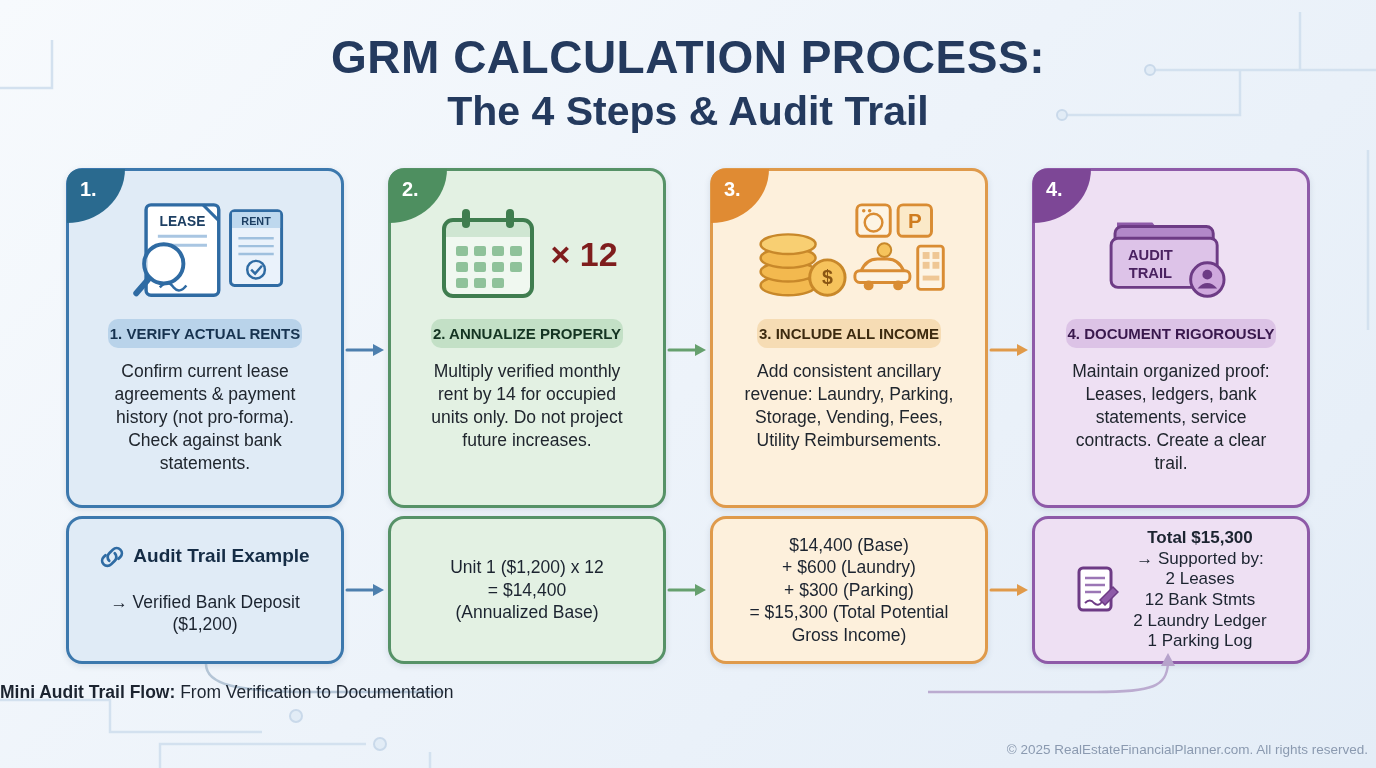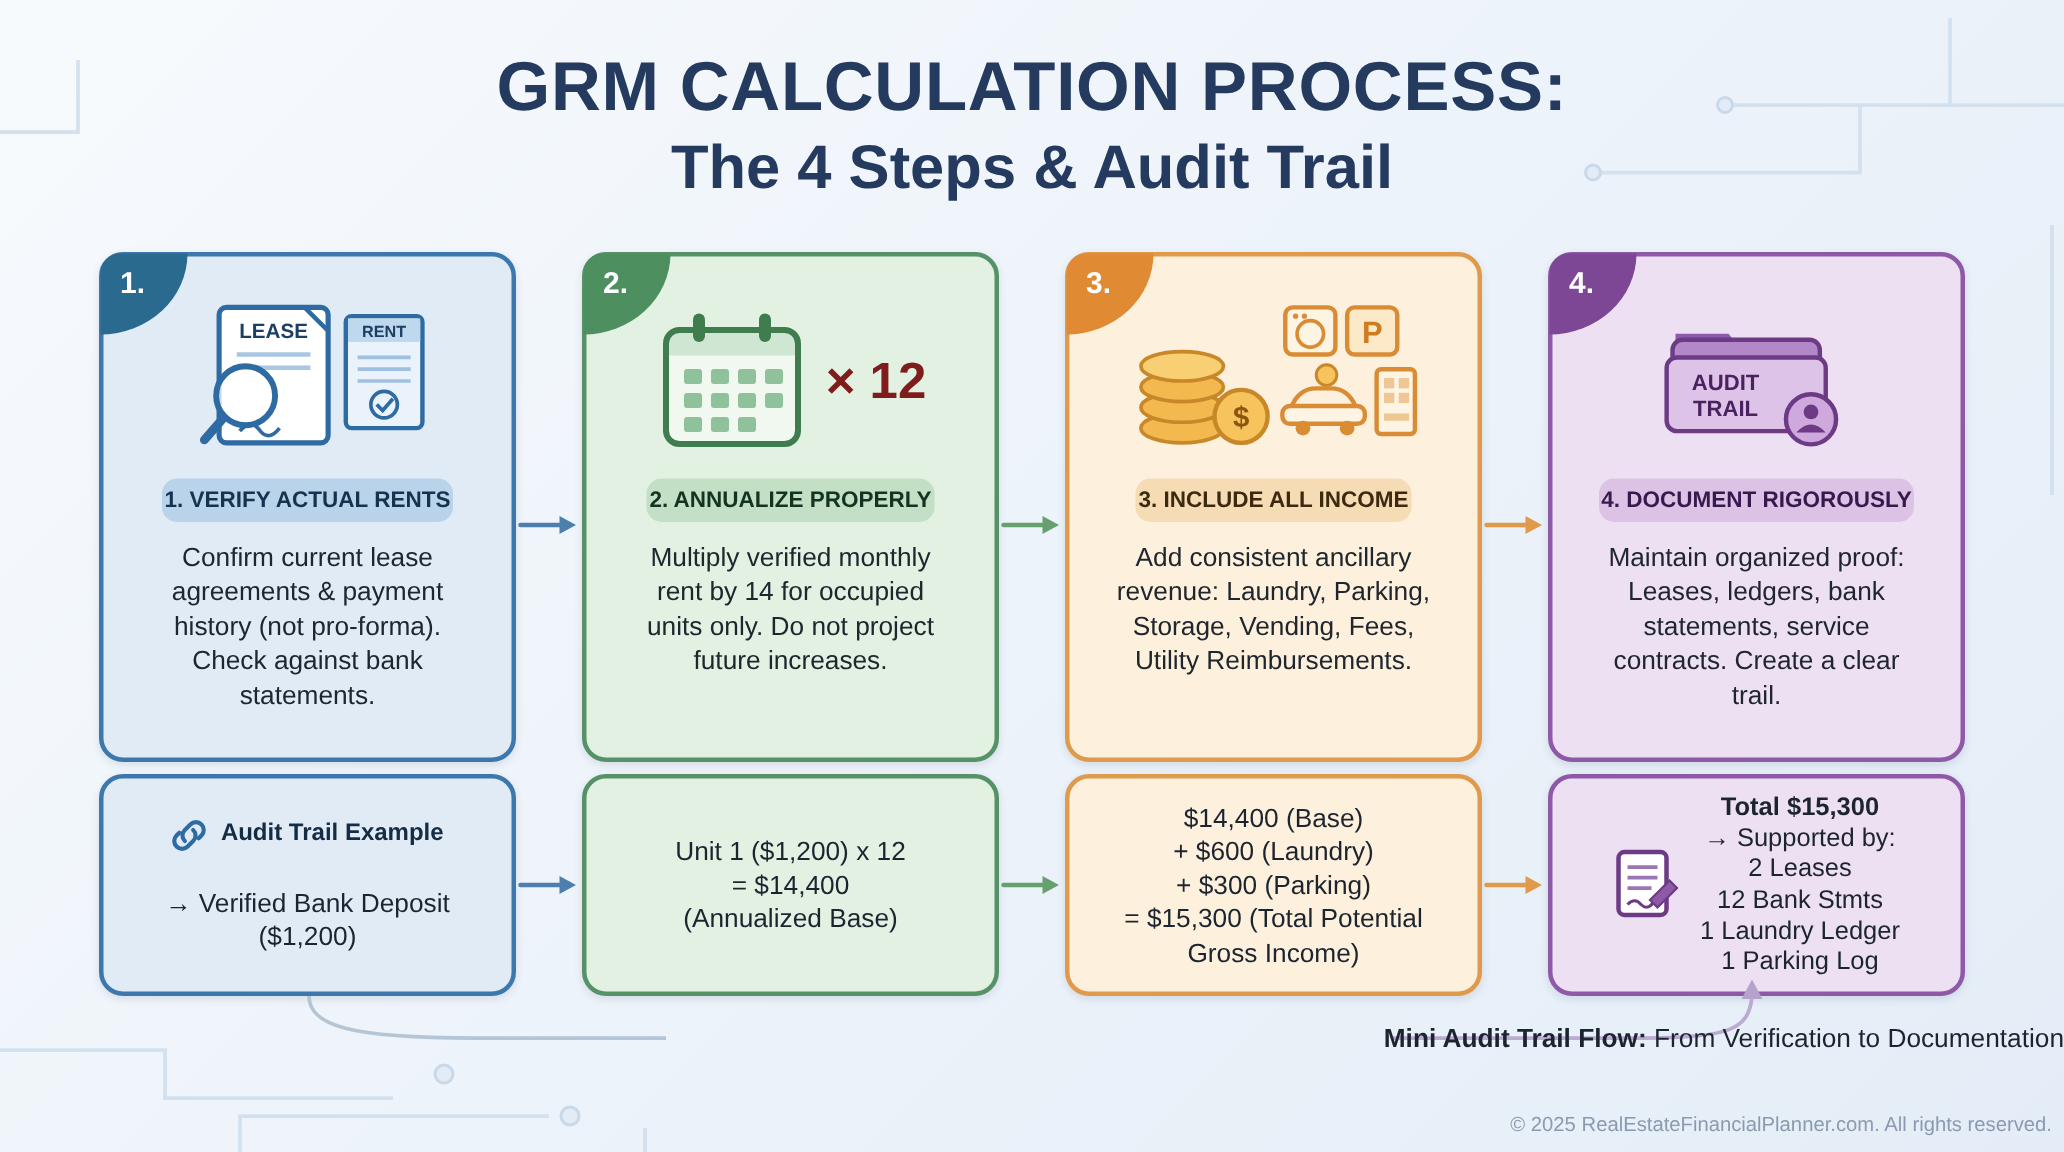--- a/index.html
+++ b/index.html
@@ -31,29 +31,29 @@
   .pill { display:inline-block; margin-top:6px; padding:6px 2px; background:var(--c-pill);
           border-radius:10px; font-weight:700; font-size:15px; color:var(--c-heading); white-space:nowrap; }
   .body-text { margin:12px 28px 0; font-size:17.5px; line-height:1.32; color:#20262e; }
 
   .arrow { position:absolute; width:40px; height:18px; }
   .arrow path { stroke:var(--c-arrow); }
   .arrow polygon { fill:var(--c-arrow); }
   .r1 { top:341px; } .r2 { top:581px; }
   .a0 { left:345px; } .a1 { left:667px; } .a2 { left:989px; }
 
-  .ex-title-row { display:flex; align-items:center; gap:9px; font-weight:700; font-size:16px;
+  .ex-title-row { display:flex; align-items:center; gap:9px; font-weight:700; font-size:19px;
                   color:#152c45; margin-bottom:22px; }
   .ex-lines div { line-height:1.28; }
   .ex-strong { font-weight:700; }
   .ex4-row { display:flex; align-items:center; gap:14px; padding:0 10px; }
   .ex4-row .ex-lines div { line-height:1.22; font-size:17px; }
 
   .flow-svg { position:absolute; left:66px; top:652px; width:1250px; height:64px; pointer-events:none; }
-  .flow-caption { position:absolute; top:682px; left:0; width:100%; text-align:right;
+  .flow-caption { position:absolute; top:682px; left:0; width:100%; text-align:left;
                   font-size:17.5px; color:#1c2430; }
   .flow-caption b { font-weight:700; }
 
   .footer { position:absolute; top:742px; right:8px; font-size:13.5px; color:#8b9ab0; }
 </style>
 </head>
 <body>
 
 <div class="canvas">
 
@@ -252,21 +252,21 @@
         <line x1="10" y1="21" x2="30" y2="21" stroke="#9b76b5" stroke-width="2.5"></line>
         <line x1="10" y1="28" x2="26" y2="28" stroke="#9b76b5" stroke-width="2.5"></line>
         <path d="M10,39 q5,-5 9,0 q4,4 8,-1" stroke="#6d3b85" fill="none" stroke-width="2"></path>
         <path d="M25,36 l13,-13 l5,5 l-13,13 z" fill="#8e5aa8" stroke="#6d3b85" stroke-width="1.5"></path>
       </svg>
       <div class="ex-lines">
         <div class="ex-strong">Total $15,300</div>
         <div>→ Supported by:</div>
         <div>2 Leases</div>
         <div>12 Bank Stmts</div>
-        <div>1 Laundry Ledger</div>
+        <div>2 Laundry Ledger</div>
         <div>1 Parking Log</div>
       </div>
     </div>
   </section>
 
   <svg class="arrow r2 a0" viewBox="0 0 40 18" style="--c-border: #3c78ad; --c-bg: #e0ebf6; --c-pill: #b9d3ea; --c-badge: #2a6a8f; --c-heading: #16324f; --c-arrow: #4d7fae;">
       <path d="M2,9 H28" stroke-width="3" stroke-linecap="round" fill="none"></path>
       <polygon points="28,3 39,9 28,15"></polygon>
     </svg>
   <svg class="arrow r2 a1" viewBox="0 0 40 18" style="--c-border: #569267; --c-bg: #e3f1e3; --c-pill: #c3e0c6; --c-badge: #4e8f60; --c-heading: #143422; --c-arrow: #66a06e;">

